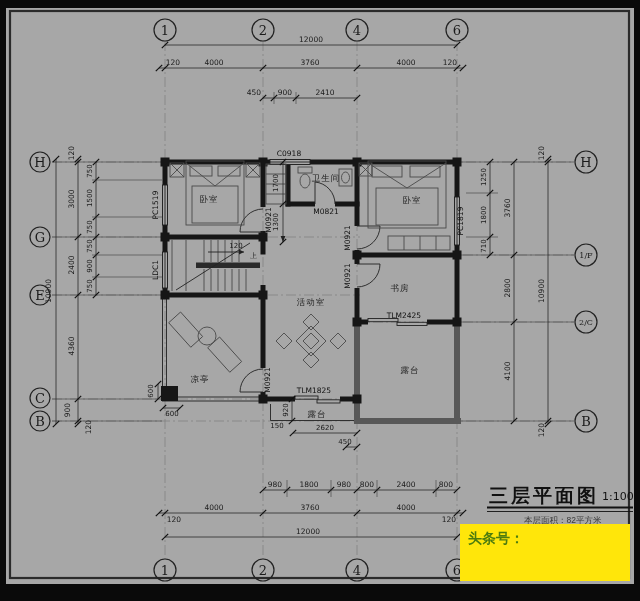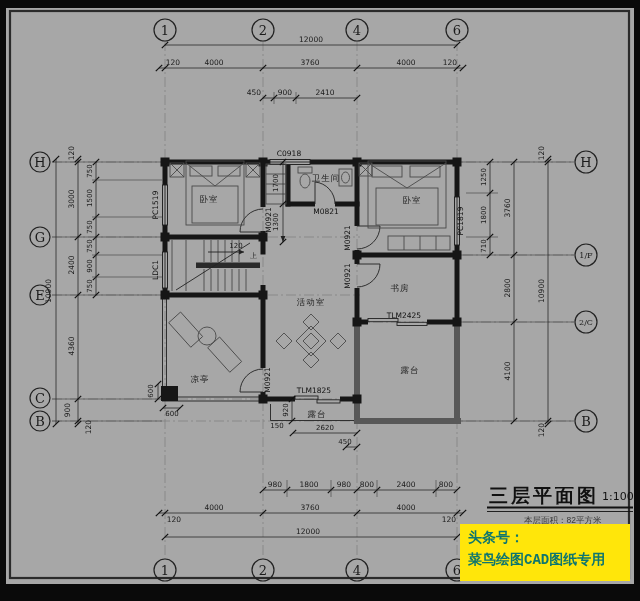--- a/index.html
+++ b/index.html
@@ -21,21 +21,21 @@
   .ext{stroke:#3c3c3c;stroke-width:0.6;fill:none;}
   .cl{stroke:#767676;stroke-width:0.7;fill:none;stroke-dasharray:10 3 2 3;opacity:.85;}
   .furn{stroke:#4a4a4a;stroke-width:0.9;fill:none;}
   .win{fill:#a7a7a7;stroke:#1d1d1d;stroke-width:0.9;}
   .circ{fill:none;stroke:#222;stroke-width:1.2;}
   .title-txt{font-size:19px;font-weight:bold;letter-spacing:3px;fill:#111;
              font-family:"Liberation Sans",sans-serif;}
   .scale-txt{font-size:11px;fill:#111;}
   .sub-txt{font-size:8.5px;fill:#3a3a3a;font-family:"Liberation Sans",sans-serif;}
   .wm{position:absolute;left:460px;top:524px;width:170px;height:57px;background:#ffe60a;
-      color:#0f766e;font-weight:bold;font-family:Liberation Mono, monospace;
+      color:#4d7c0f;font-weight:bold;font-family:Liberation Sans, sans-serif;
       font-size:14px;line-height:1.55;padding:4px 0 4px 8px;box-sizing:border-box;}
 </style>
 </head>
 <body>
 
 <div class="stage">
   <div class="paper"></div>
 
   <svg width="640" height="601" viewBox="0 0 640 601">
     <defs>
@@ -518,15 +518,14 @@
       <text class="title-txt" x="489" y="502">三层平面图</text>
       <text class="scale-txt" x="602" y="500">1:100</text>
       <line x1="487" y1="507.5" x2="633" y2="507.5" stroke="#111" stroke-width="2.2"></line>
       <line x1="487" y1="511.5" x2="633" y2="511.5" stroke="#111" stroke-width="0.9"></line>
       <text class="sub-txt" x="524" y="523">本层面积：82平方米</text>
     </g>
   </svg>
 
   <div class="wm">
     <div>头条号：</div>
-    <div>菜鸟绘图CAD图纸专用</div>
   </div>
 </div>
 
 </body></html>

